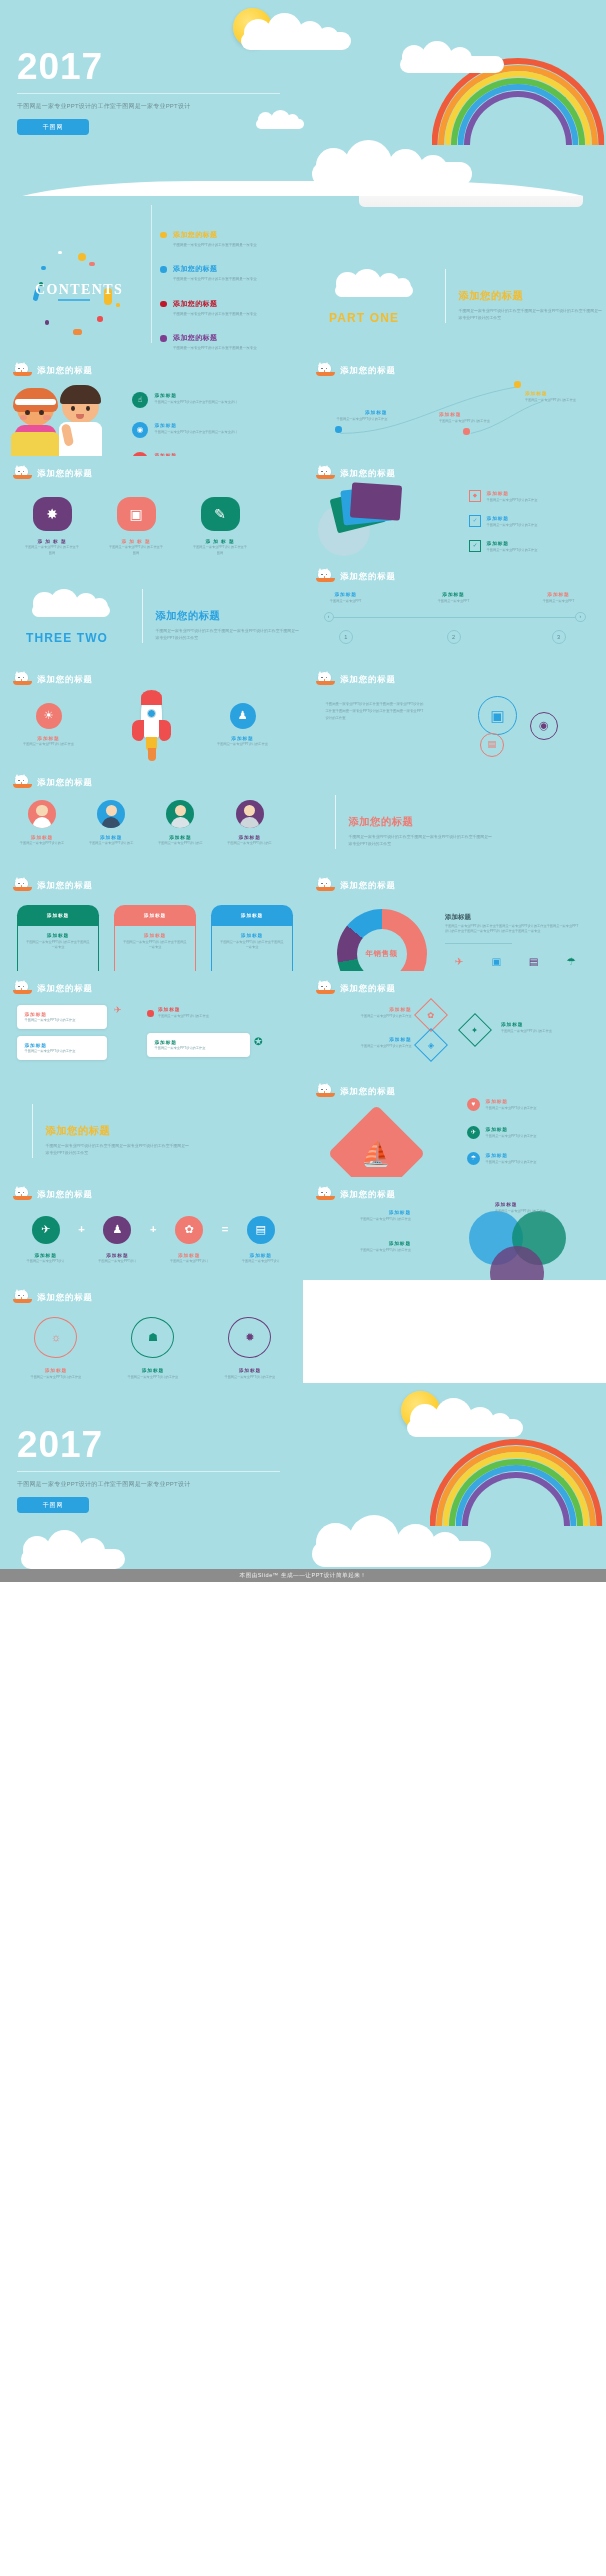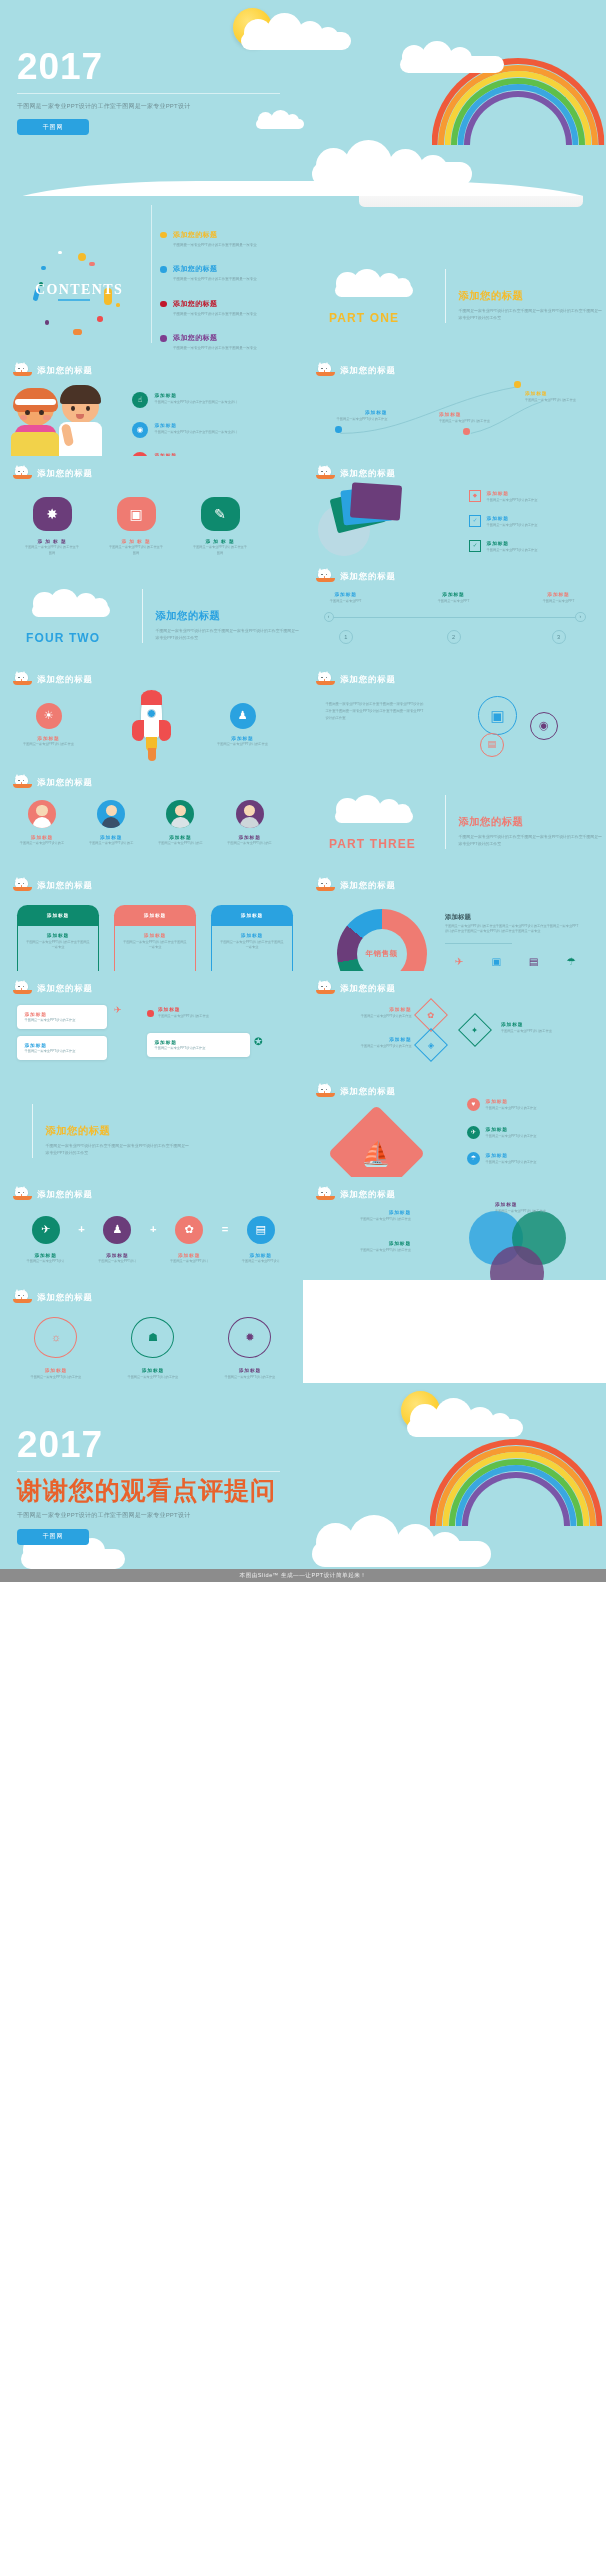--- a/index.html
+++ b/index.html
@@ -538,21 +538,21 @@
     <div class="slide half" style="height:103px;">
       <div class="part-wrap" style="bottom:17px;">
         <div class="part-left">
           <div class="cloudgrp" style="left:9.3px;top:3.7px;width:86px;height:30px;">
             <div class="base" style="left:3.7px;top:15px;width:78px;height:13px;"></div>
             <div class="c" style="left:5.6px;top:3.7px;width:22.4px;height:22.4px;"></div>
             <div class="c" style="left:22.4px;top:0px;width:28px;height:28px;"></div>
             <div class="c" style="left:47px;top:4.7px;width:22.4px;height:22.4px;"></div>
             <div class="c" style="left:63px;top:9.3px;width:17px;height:17px;"></div>
           </div>
-          <div class="part-label" style="color:#2aa2e0;">FOUR TWO</div>
+          <div class="part-label" style="color:#2aa2e0;">THREE TWO</div>
         </div>
         <div class="part-divider"></div>
         <div class="part-right">
           <div class="part-zh" style="color:#2aa2e0;">添加您的标题</div>
           <div class="part-desc">千图网是一家专业PPT设计的工作室千图网是一家专业PPT设计的工作室千图网是一家专业PPT设计的工作室</div>
         </div>
       </div>
     </div>
 
     <div class="slide half" style="height:103px;">
@@ -703,30 +703,20 @@
             <div style="position:absolute;left:4.7px;top:17px;width:18.6px;height:13px;border-radius:9.3px 9.3px 0 0;background:#cdd6da;"></div>
           </div>
           <div class="mini-h" style="color:#6b3d7a;">添加标题</div>
           <div class="mini-p">千图网是一家专业PPT设计的工</div>
         </div>
       </div>
     </div>
 
     <div class="slide half" style="height:103px;">
       <div class="part-wrap" style="bottom:17px;">
-        <div class="part-left">
-          <div class="cloudgrp" style="left:9.3px;top:3.7px;width:86px;height:30px;">
-            <div class="base" style="left:3.7px;top:15px;width:78px;height:13px;"></div>
-            <div class="c" style="left:5.6px;top:3.7px;width:22.4px;height:22.4px;"></div>
-            <div class="c" style="left:22.4px;top:0px;width:28px;height:28px;"></div>
-            <div class="c" style="left:47px;top:4.7px;width:22.4px;height:22.4px;"></div>
-            <div class="c" style="left:63px;top:9.3px;width:17px;height:17px;"></div>
-          </div>
-          <div class="part-label" style="color:#ef7b72;">PART THREE</div>
-        </div>
         <div class="part-divider"></div>
         <div class="part-right">
           <div class="part-zh" style="color:#ef7b72;">添加您的标题</div>
           <div class="part-desc">千图网是一家专业PPT设计的工作室千图网是一家专业PPT设计的工作室千图网是一家专业PPT设计的工作室</div>
         </div>
       </div>
     </div>
   </div>
 
   <div class="row">
@@ -1091,21 +1081,20 @@
     <div class="cloudgrp" style="left:17px;top:147px;width:112px;height:37px;">
       <div class="base" style="left:3.7px;top:18.6px;width:104px;height:20.5px;"></div>
       <div class="c" style="left:5.6px;top:5.6px;width:28px;height:28px;"></div>
       <div class="c" style="left:30px;top:0px;width:35px;height:35px;"></div>
       <div class="c" style="left:62px;top:7.5px;width:26px;height:26px;"></div>
     </div>
 
     <div class="cover-inner" style="top:43px;">
       <div class="yr">2017</div>
       <div class="rule"></div>
-      <div class="zh-title">谢谢您的观看点评提问</div>
       <div class="cover-sub">千图网是一家专业PPT设计的工作室千图网是一家专业PPT设计</div>
       <div class="btn">千图网</div>
     </div>
   </div>
 
   <div class="footer">
     <span>本图由Slide™ 生成——让PPT设计简单起来！</span>
   </div>
 
 </div>

